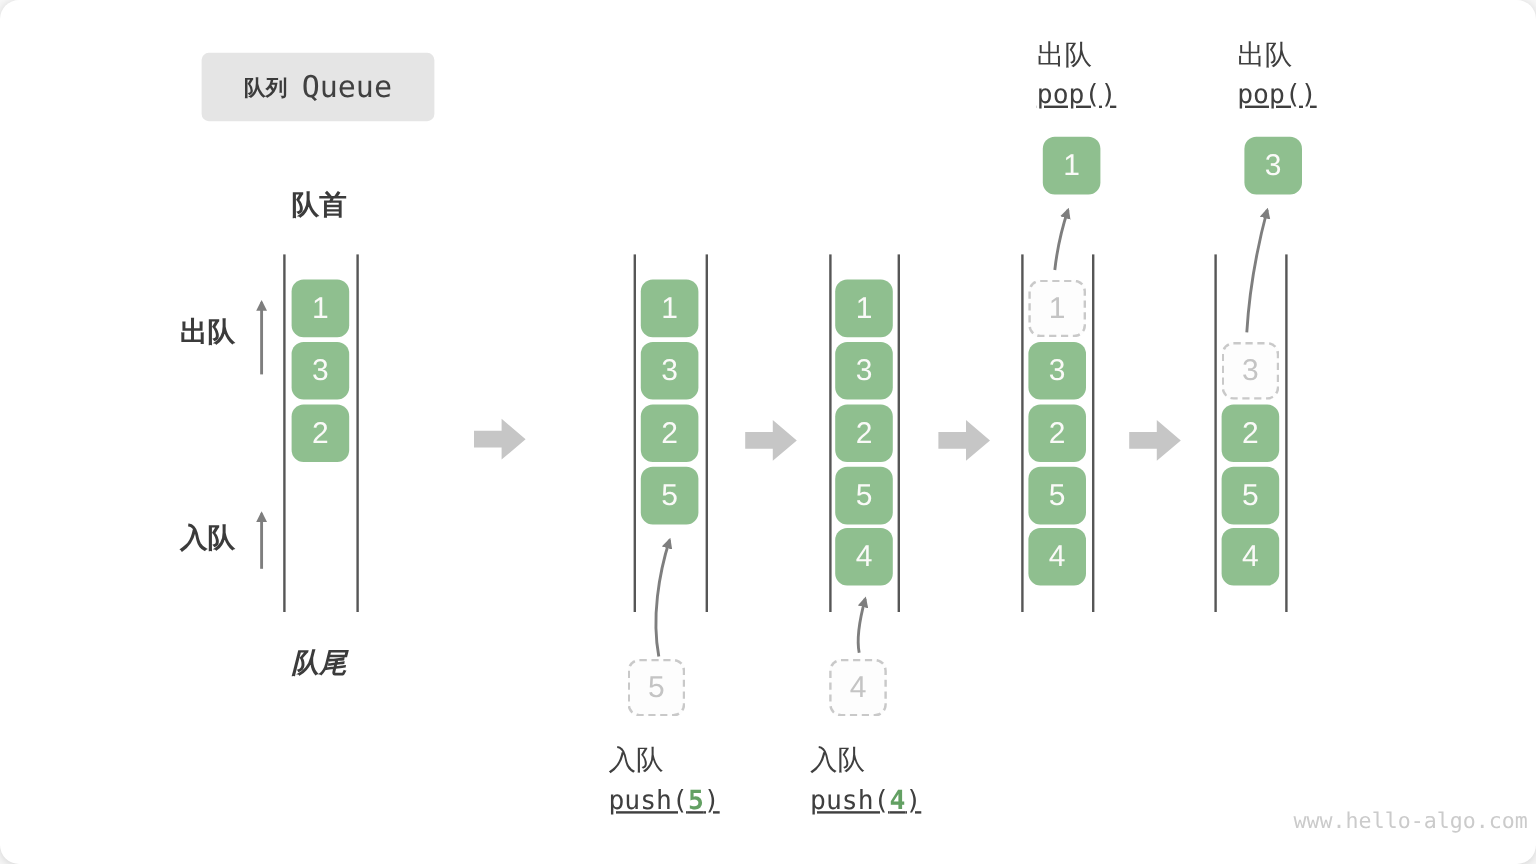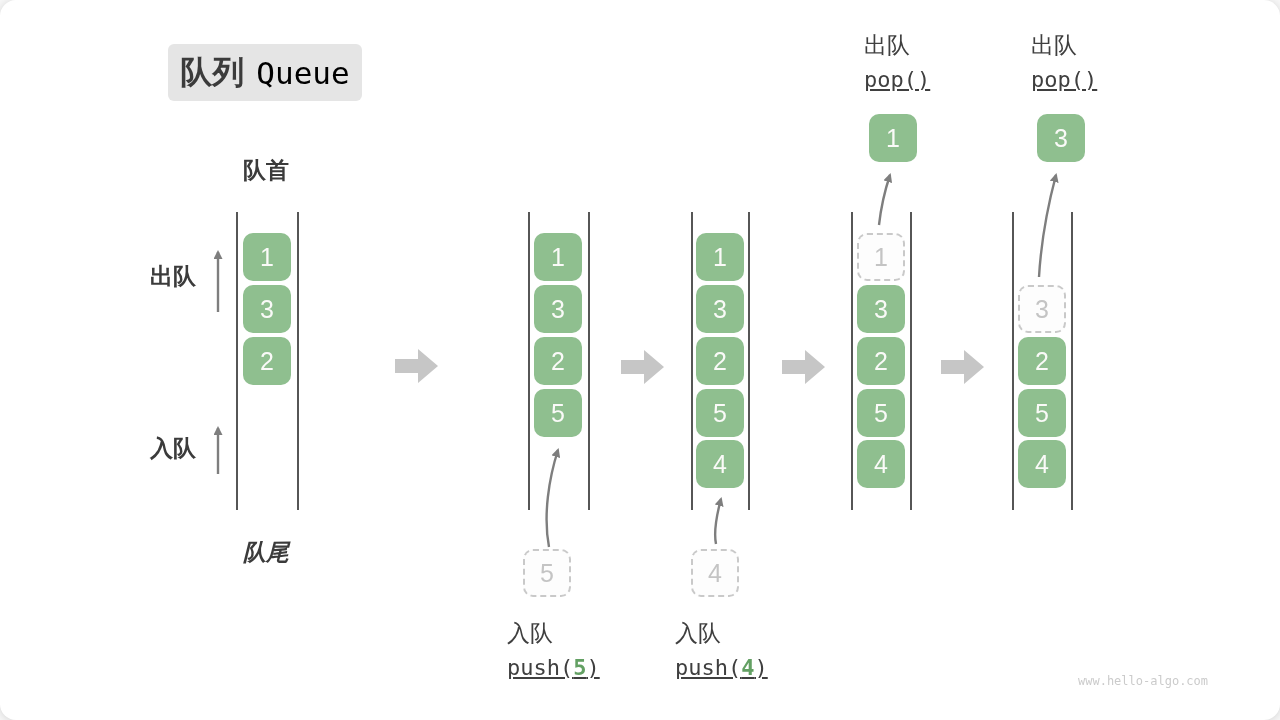--- a/index.html
+++ b/index.html
@@ -9,22 +9,22 @@
     box-shadow:0 1px 8px rgba(0,0,0,0.14);
     overflow:hidden;
     font-family:"Liberation Sans", sans-serif;
     color:#3b3b3b;
   }
   .title-box{
     position:absolute;left:168px;top:44px;width:194px;height:57px;
     background:#e5e5e5;border-radius:6px;
     display:flex;align-items:center;justify-content:center;gap:12px;
   }
-  .title-zh{font-size:32px;font-weight:700;color:#3b3b3b;}
-  .title-en{font-size:31px;font-family:"DejaVu Sans Mono", monospace;color:#000000;}
+  .title-zh{font-size:18px;font-weight:700;color:#3b3b3b;}
+  .title-en{font-size:25px;font-family:"DejaVu Sans Mono", monospace;color:#404040;}
 
   .lbl{position:absolute;font-weight:700;font-size:23px;color:#3b3b3b;white-space:nowrap;}
 
   .wall{position:absolute;top:212px;height:298px;width:2px;background:#565656;}
 
   .cell{
     position:absolute;width:48px;height:48px;border-radius:10px;
     background:#8FBF8F;color:#FAFAF8;
     display:flex;align-items:center;justify-content:center;
     font-size:25px;font-weight:500;
@@ -34,21 +34,21 @@
     box-sizing:border-box;font-weight:400;
   }
 
   .op-label{position:absolute;white-space:nowrap;}
   .op-label .op-name{font-size:23px;color:#3f3f3f;line-height:34px;}
   .op-label .op-code{font-size:22px;font-family:"DejaVu Sans Mono", monospace;color:#3f3f3f;line-height:36px;text-decoration:underline;}
   .op-label .arg{color:#63A063;font-weight:700;}
 
   .watermark{
     position:absolute;left:1078px;top:674px;
-    font-family:"DejaVu Sans Mono", monospace;font-size:12px;color:#cbcbcb;
+    font-family:"DejaVu Sans Mono", monospace;font-size:18px;color:#cbcbcb;
   }
   svg.overlay{position:absolute;left:0;top:0;pointer-events:none;}
 </style>
 </head>
 <body>
 
 <div id="canvas">
 
   <div class="title-box">
     <span class="title-zh">队列</span>

